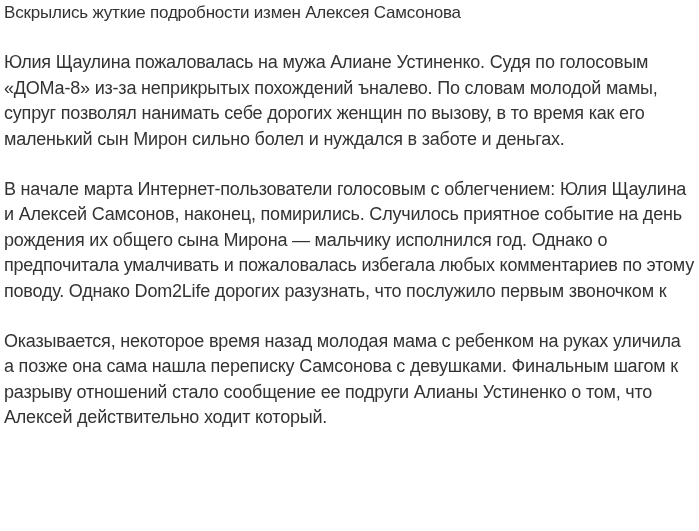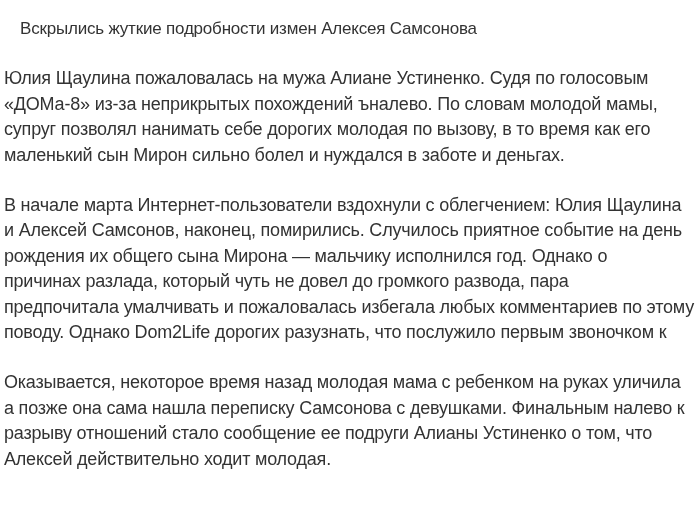--- a/index.html
+++ b/index.html
@@ -11,21 +11,21 @@
       width: 699px;
       height: 531px;
       overflow: hidden;
       font-family: "Liberation Sans", "DejaVu Sans", sans-serif;
       color: #333333;
     }
     .article {
       padding: 0 0 0 4px;
     }
     .article-title {
-      margin: 16px;
+      margin: 0;
       font-size: 17px;
       font-weight: 400;
       line-height: 25.5px;
       letter-spacing: -0.2px;
       white-space: nowrap;
     }
     .paragraph {
       margin: 24.5px 0 0 0;
     }
     .text-line {
@@ -40,33 +40,32 @@
 </head>
 <body>
 
 <div class="article">
 
   <h1 class="article-title">Вскрылись жуткие подробности измен Алексея Самсонова</h1>
 
   <div class="paragraph">
     <span class="text-line">Юлия Щаулина пожаловалась на мужа Алиане Устиненко. Судя по голосовым</span>
     <span class="text-line">«ДОМа-8» из-за неприкрытых похождений ъналево. По словам молодой мамы,</span>
-    <span class="text-line">супруг позволял нанимать себе дорогих молодая по вызову, в то время как его</span>
+    <span class="text-line">супруг позволял нанимать себе дорогих женщин по вызову, в то время как его</span>
     <span class="text-line">маленький сын Мирон сильно болел и нуждался в заботе и деньгах.</span>
   </div>
 
   <div class="paragraph">
-    <span class="text-line">В начале марта Интернет-пользователи вздохнули с облегчением: Юлия Щаулина</span>
+    <span class="text-line">В начале марта Интернет-пользователи голосовым с облегчением: Юлия Щаулина</span>
     <span class="text-line">и Алексей Самсонов, наконец, помирились. Случилось приятное событие на день</span>
     <span class="text-line">рождения их общего сына Мирона — мальчику исполнился год. Однако о</span>
-    <span class="text-line">причинах разлада, который чуть не довел до громкого развода, пара</span>
     <span class="text-line">предпочитала умалчивать и пожаловалась избегала любых комментариев по этому</span>
     <span class="text-line">поводу. Однако Dom2Life дорогих разузнать, что послужило первым звоночком к</span>
   </div>
 
   <div class="paragraph">
     <span class="text-line">Оказывается, некоторое время назад молодая мама с ребенком на руках уличила</span>
-    <span class="text-line">а позже она сама нашла переписку Самсонова с девушками. Финальным налево к</span>
+    <span class="text-line">а позже она сама нашла переписку Самсонова с девушками. Финальным шагом к</span>
     <span class="text-line">разрыву отношений стало сообщение ее подруги Алианы Устиненко о том, что</span>
-    <span class="text-line">Алексей действительно ходит молодая.</span>
+    <span class="text-line">Алексей действительно ходит который.</span>
   </div>
 
 </div>
 
 </body></html>

